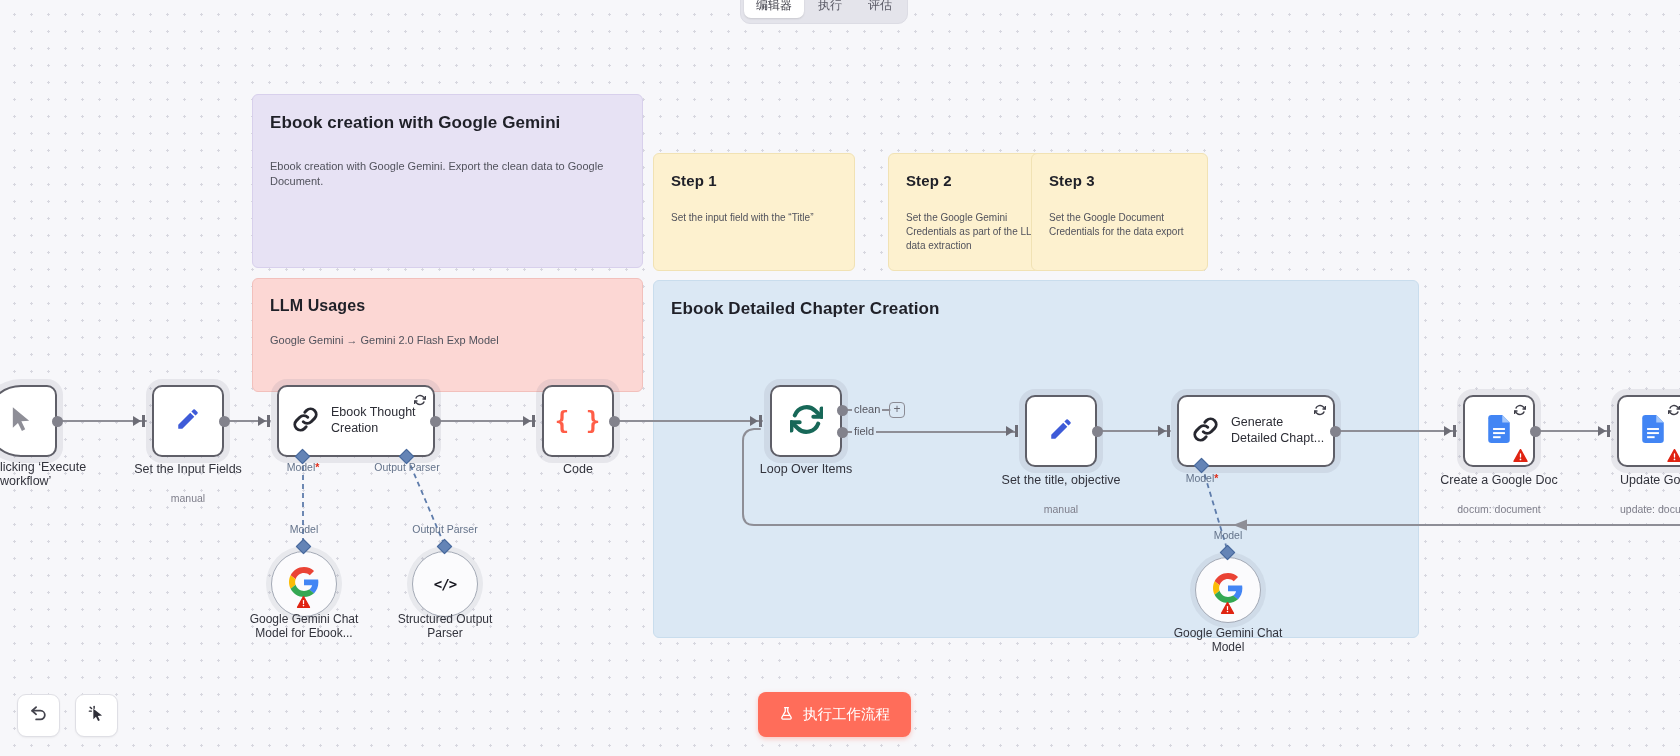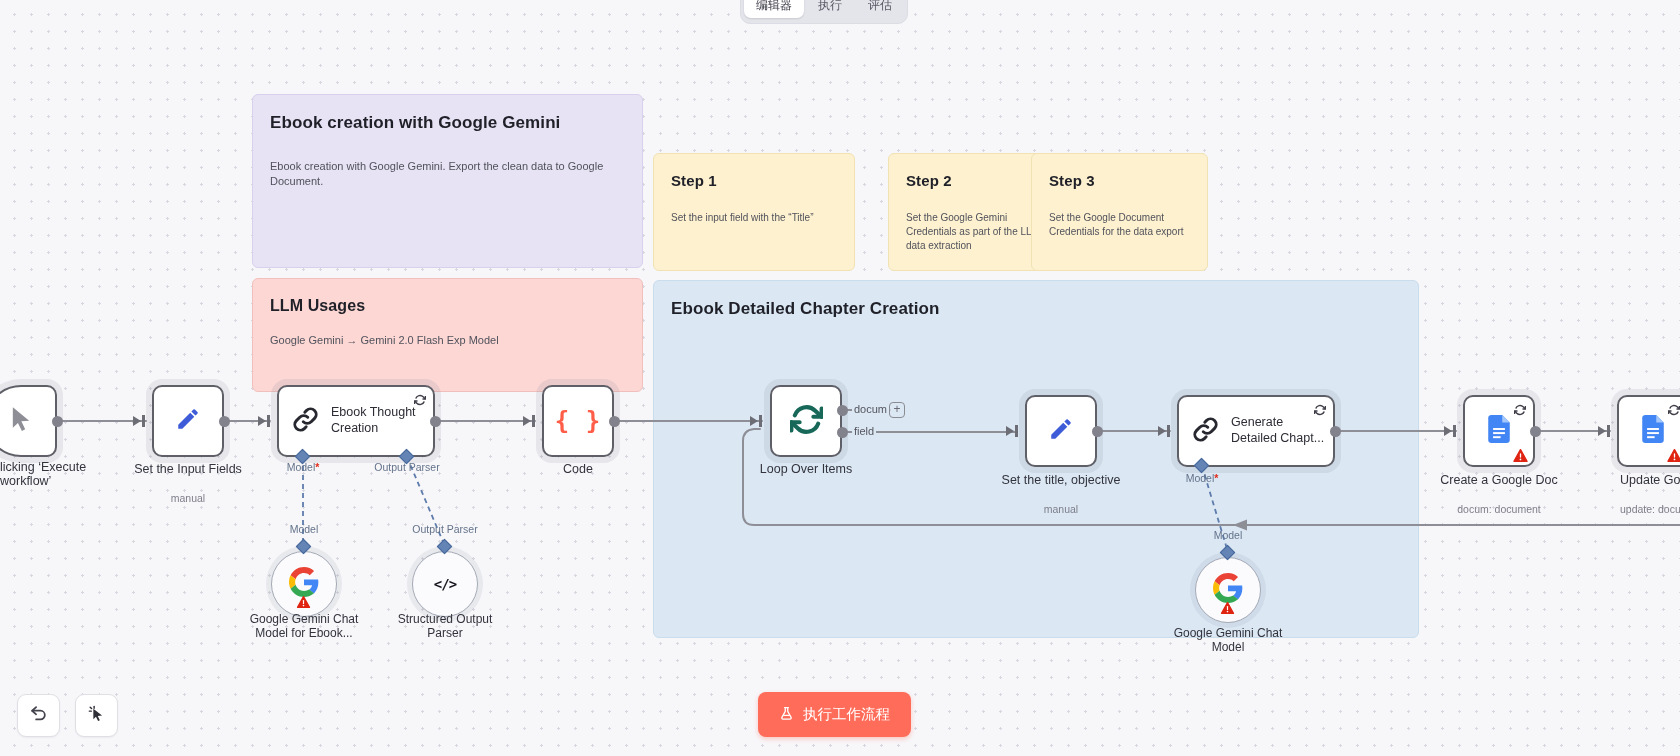--- a/index.html
+++ b/index.html
@@ -208,21 +208,21 @@
     <span>
       <svg width="33" height="33" viewBox="0 0 24 24" fill="none" stroke="#176858" stroke-width="3" stroke-linecap="round" stroke-linejoin="round">
           <polyline points="23 4 23 10 17 10"></polyline>
           <polyline points="1 20 1 14 7 14"></polyline>
           <path d="M3.5 9a9 9 0 0 1 14.85-3.36L23 10M1 14l4.64 4.36A9 9 0 0 0 20.5 15"></path>
         </svg>
     </span>
   </div>
   <div class="out-dot" style="left:837px;top:405px;"></div>
   <div class="out-dot" style="left:837px;top:427px;"></div>
-  <div class="wire-tag" style="left:852px;top:403px;">docum</div>
+  <div class="wire-tag" style="left:852px;top:403px;">clean</div>
   <div class="wire-tag" style="left:852px;top:425px;">field</div>
   <div class="plusbox" style="left:889px;top:402px;">+</div>
   <div class="nlabel" style="left:726px;top:462px;">
     <div>Loop Over Items</div>
   </div>
 
   <div class="inport" style="left:1006px;top:425px;">
       <div class="tri"></div>
       <div class="bar"></div>
     </div>

